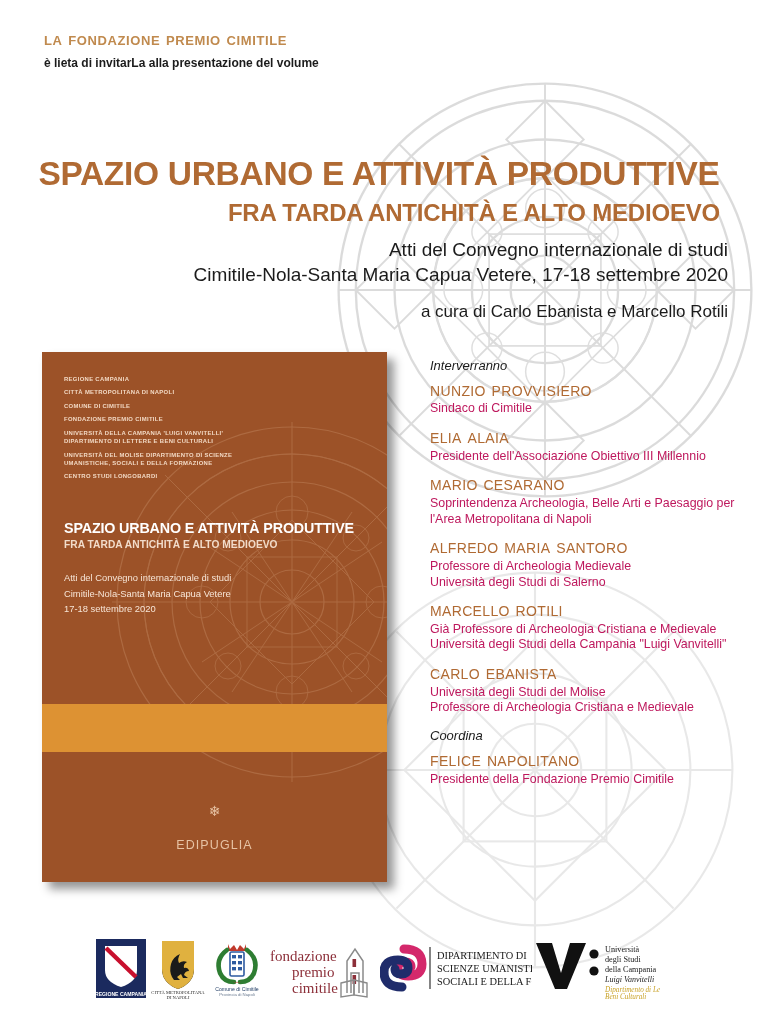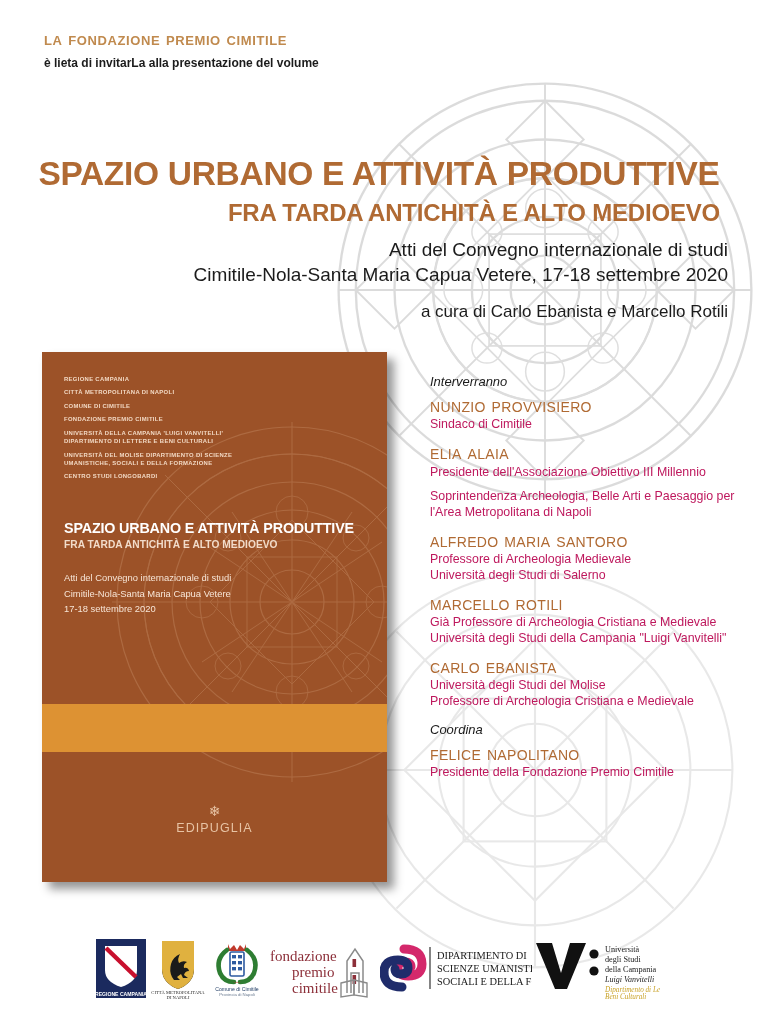--- a/index.html
+++ b/index.html
@@ -139,29 +139,29 @@
   }
 
   #book-publisher{
     position:absolute; left:0; right:0; top:452px;
     text-align:center;
   }
   #book-publisher .logo-mark{
     font-size:14px; color:#E7C3A4; line-height:1;
   }
   #book-publisher .pub-name{
-    color:#E7C3A4; font-size:12.5px; letter-spacing:1.1px; margin-top:3px;
+    color:#E7C3A4; font-size:12.5px; letter-spacing:1.1px; margin-top:20px;
   }
 
   
   #speakers{
     position:absolute; left:430px; top:358px; width:312px; z-index:3;
   }
   .sp-label{
-    font-style:italic; font-size:13px; color:#1b1b1b; margin-bottom:6px;margin-top:16px;
+    font-style:italic; font-size:13px; color:#1b1b1b; margin-bottom:6px;
   }
   .sp-item{ margin-bottom:9px; }
   .sp-name{
     color:#B06A33;
     font-size:19.5px;
     font-weight:400;
     font-variant:small-caps;
     text-transform:lowercase;
     letter-spacing:.35px;
     line-height:1.1;
@@ -355,20 +355,21 @@
             <div>Sindaco di Cimitile</div>
           </div>
         </div>
         <div class="sp-item">
           <div class="sp-name">Elia Alaia</div>
           <div class="sp-role">
             <div>Presidente dell'Associazione Obiettivo III Millennio</div>
           </div>
         </div>
         <div class="sp-item">
+          <div class="sp-name">Mario Cesarano</div>
           <div class="sp-role">
             <div>Soprintendenza Archeologia, Belle Arti e Paesaggio per</div>
             <div>l'Area Metropolitana di Napoli</div>
           </div>
         </div>
         <div class="sp-item">
           <div class="sp-name">Alfredo Maria Santoro</div>
           <div class="sp-role">
             <div>Professore di Archeologia Medievale</div>
             <div>Università degli Studi di Salerno</div>

